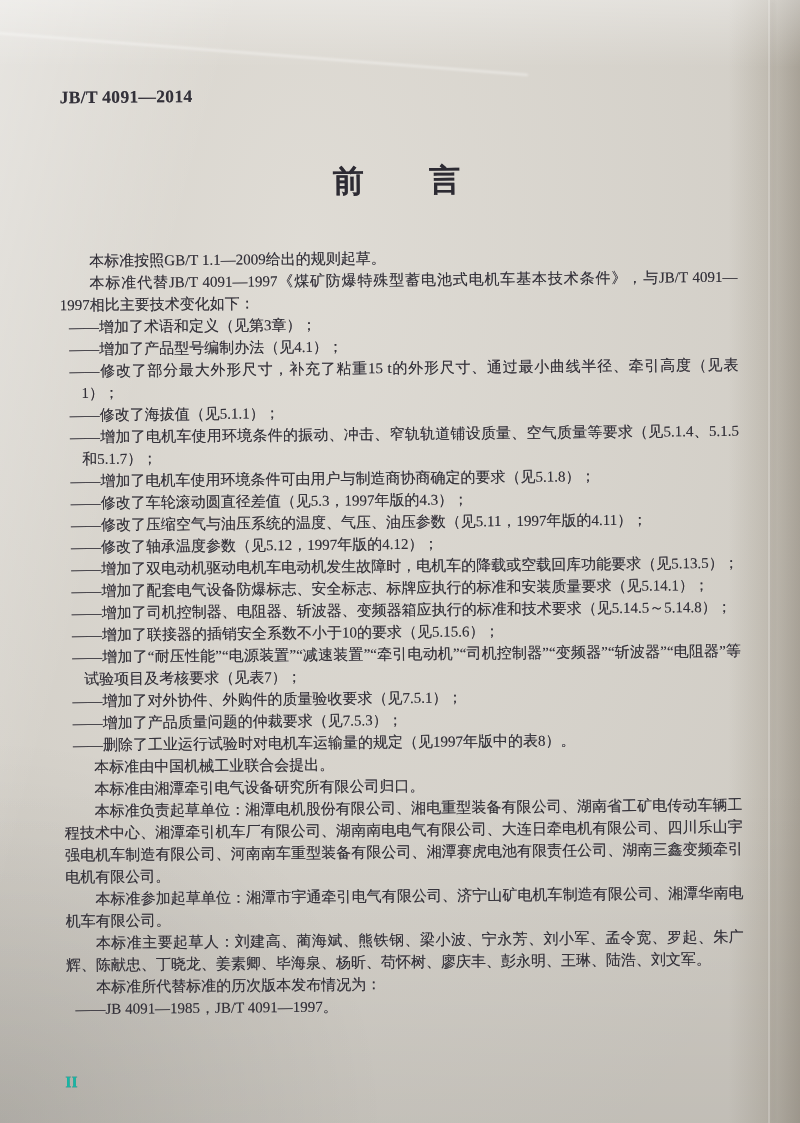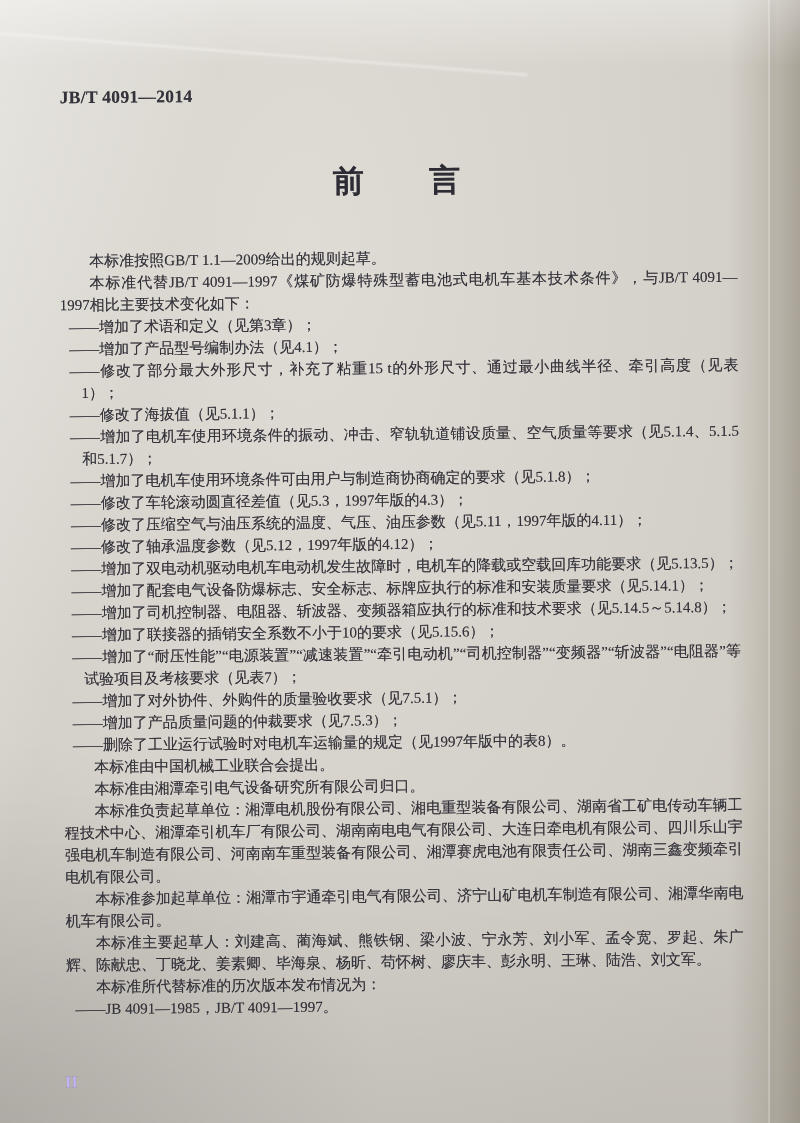--- a/index.html
+++ b/index.html
@@ -58,21 +58,21 @@
   .body-text{
     position:absolute;left:62px;top:247px;width:678px;
     font-size:15px;line-height:22px;
     text-align:justify;
   }
   .body-text p{margin:0;}
   .body-text p.indent{text-indent:2em;}
   .body-text p.dash{padding-left:1.4em;text-indent:-0.8em;}
   .page-num{
     position:absolute;left:60px;top:1070px;
-    font-size:16px;font-weight:bold;color:#c4b5fd;
+    font-size:16px;font-weight:bold;color:#14b8a6;
   }
 </style>
 </head>
 <body>
 
 <div class="sheet">
   <div class="fold-crease"></div>
   <div class="edge-crease"></div>
 </div>
 

